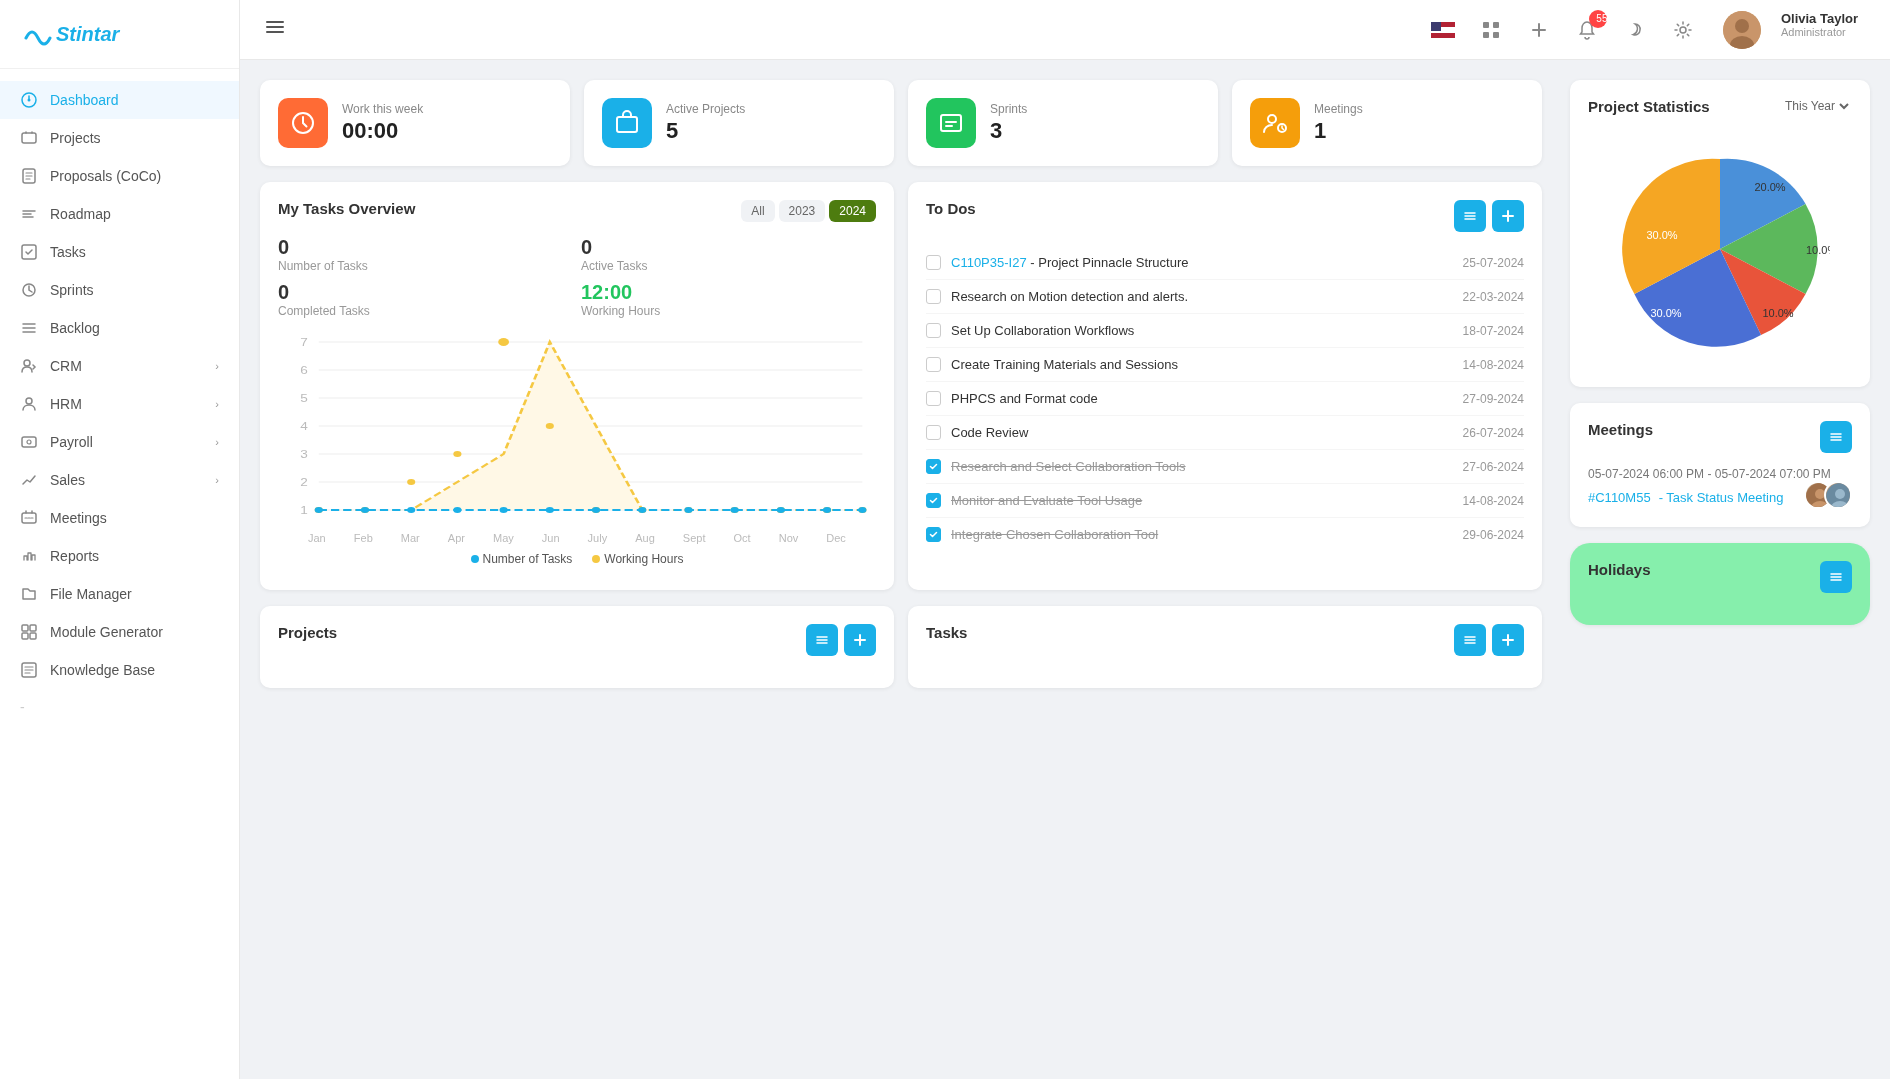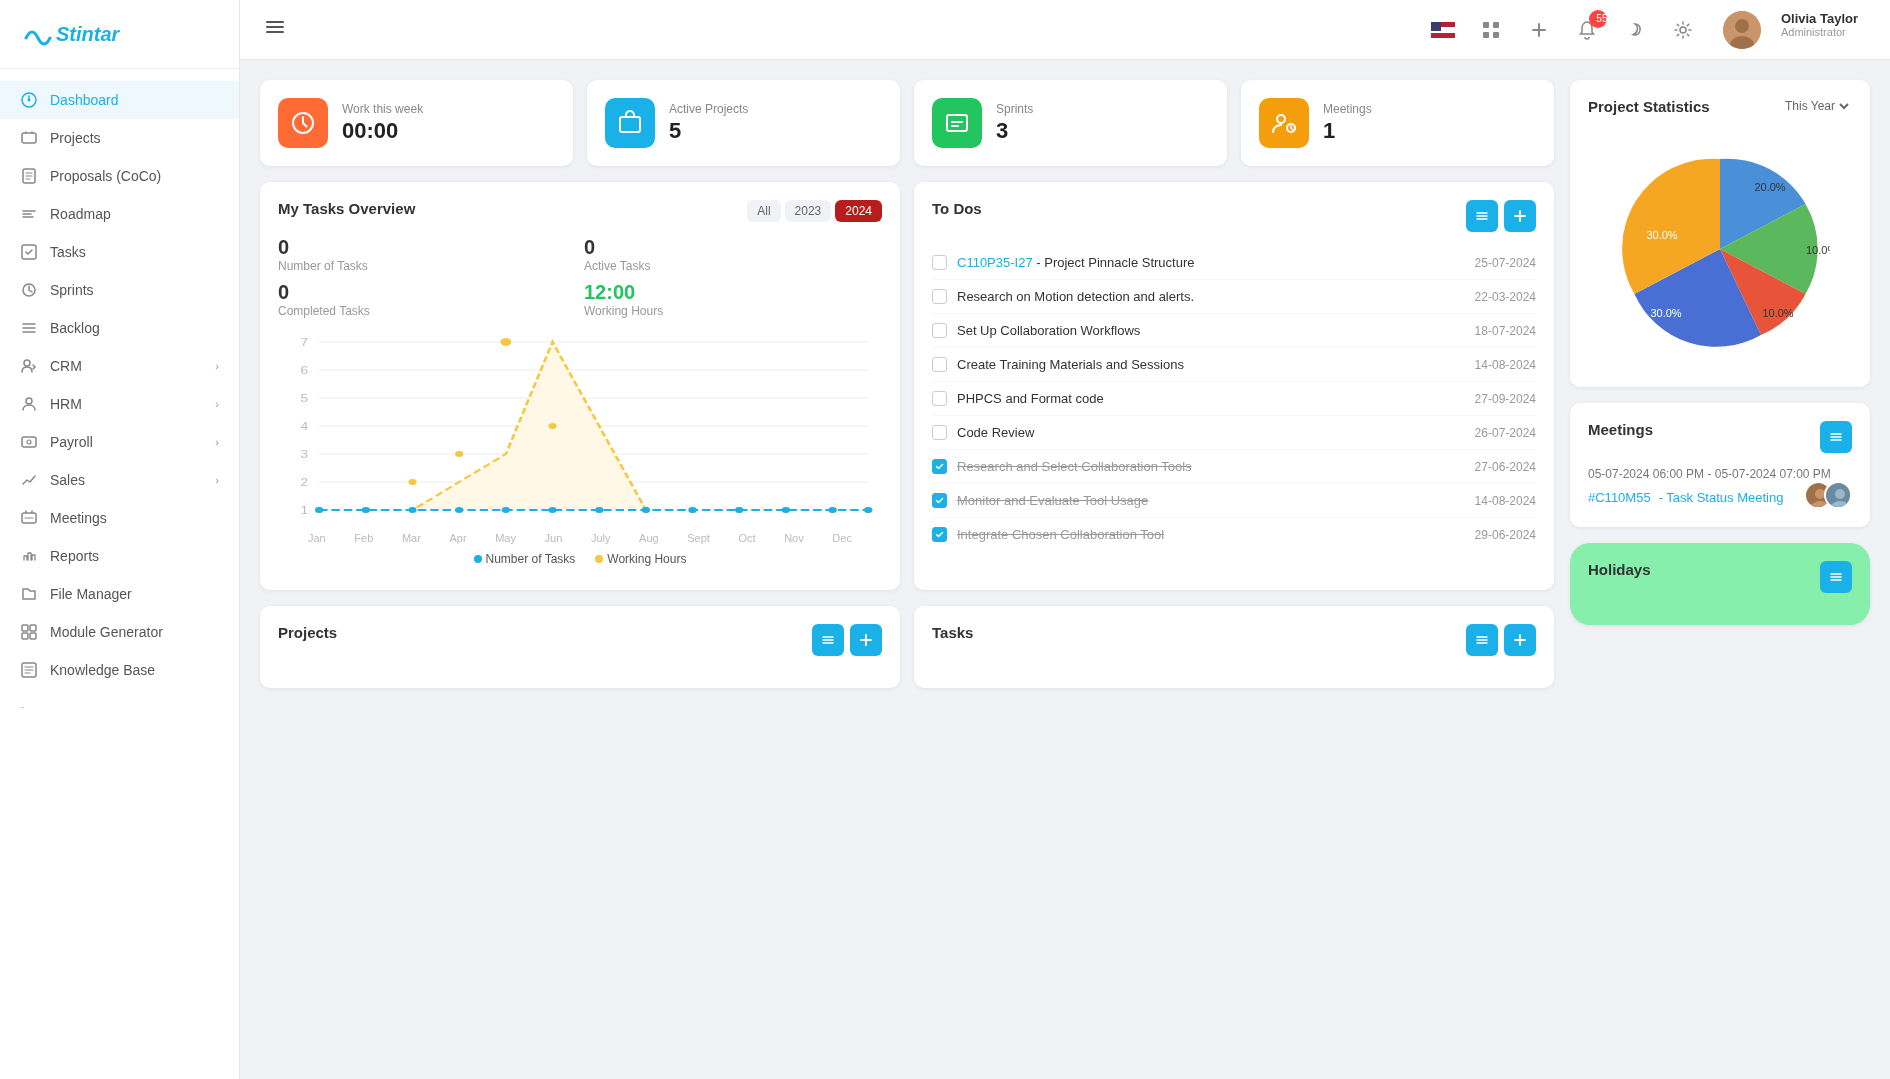--- a/index.html
+++ b/index.html
@@ -26,21 +26,21 @@
     .header-icon { width: 32px; height: 32px; display: flex; align-items: center; justify-content: center; cursor: pointer; color: #555; font-size: 18px; position: relative; }
     .badge { position: absolute; top: -4px; right: -4px; background: #ff4444; color: #fff; border-radius: 50%; width: 18px; height: 18px; font-size: 10px; display: flex; align-items: center; justify-content: center; padding-left: 8px; }
     .user-area { display: flex; align-items: flex-start; gap: 20px; cursor: pointer; padding: 4px 8px; border-radius: 8px; }
     .user-avatar { width: 38px; height: 38px; border-radius: 50%; background: #d0a070; display: flex; align-items: center; justify-content: center; overflow: hidden; }
     .user-avatar svg { width: 38px; height: 38px; }
     .user-info { display: flex; flex-direction: column; }
     .user-name { font-size: 13px; font-weight: 600; color: #333; }
     .user-role { font-size: 11px; color: #999; }
 
     
-    .content { flex: 1; overflow-y: auto; padding: 20px; display: grid; grid-template-columns: 1fr 300px; gap: 16px; }
+    .content { flex: 1; overflow-y: auto; padding: 20px; display: grid; grid-template-columns: 1fr 300px; gap: 28px; }
     .content-main { display: flex; flex-direction: column; gap: 16px; }
     .content-right { display: flex; flex-direction: column; gap: 16px; }
 
     
     .stat-cards { display: grid; grid-template-columns: repeat(4, 1fr); gap: 14px; }
     .stat-card { background: #fff; border-radius: 10px; padding: 18px; display: flex; align-items: center; gap: 14px; box-shadow: 0 1px 4px rgba(0,0,0,0.07); }
     .stat-icon { width: 50px; height: 50px; border-radius: 10px; display: flex; align-items: center; justify-content: center; flex-shrink: 0; }
     .stat-icon.orange { background: #ff6b35; }
     .stat-icon.blue { background: #1ab0e8; }
     .stat-icon.green { background: #22c55e; }
@@ -56,21 +56,21 @@
     .card-title { font-size: 15px; font-weight: 600; color: #333; }
 
     
     .task-stats { display: grid; grid-template-columns: 1fr 1fr; gap: 8px; margin-bottom: 14px; }
     .task-stat { display: flex; flex-direction: column; }
     .task-stat-value { font-size: 20px; font-weight: 700; color: #333; }
     .task-stat-label { font-size: 12px; color: #999; }
     .task-stat-value.green { color: #22c55e; }
     .task-filters { display: flex; gap: 4px; }
     .filter-btn { padding: 4px 10px; border-radius: 6px; font-size: 12px; cursor: pointer; border: none; background: #f0f2f5; color: #666; }
-    .filter-btn.active { background: #b91c1c; color: #fff; }
+    .filter-btn.active { background: #4d7c0f; color: #fff; }
     .chart-legend { display: flex; gap: 20px; justify-content: center; margin-top: 8px; font-size: 12px; color: #555; }
     .legend-dot { width: 8px; height: 8px; border-radius: 50%; display: inline-block; margin-right: 4px; }
 
     
     .todo-item { display: flex; align-items: center; padding: 9px 0; border-bottom: 1px solid #f5f5f5; gap: 10px; font-size: 13px; }
     .todo-item:last-child { border-bottom: none; }
     .todo-checkbox { width: 15px; height: 15px; border: 1.5px solid #ccc; border-radius: 3px; flex-shrink: 0; display: flex; align-items: center; justify-content: center; }
     .todo-checkbox.checked { background: #1ab0e8; border-color: #1ab0e8; }
     .todo-text { flex: 1; color: #333; }
     .todo-text.done { text-decoration: line-through; color: #999; }

